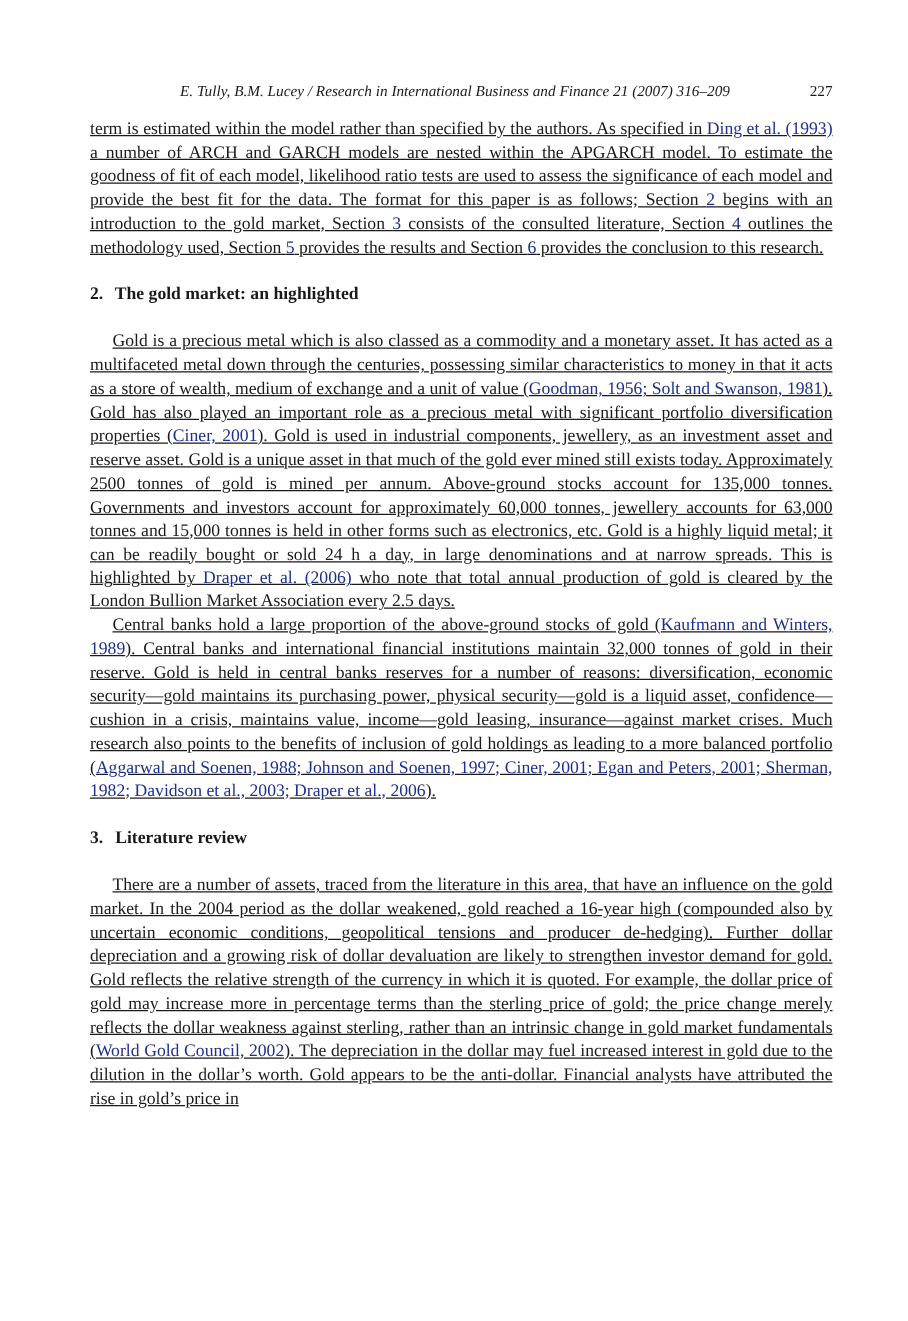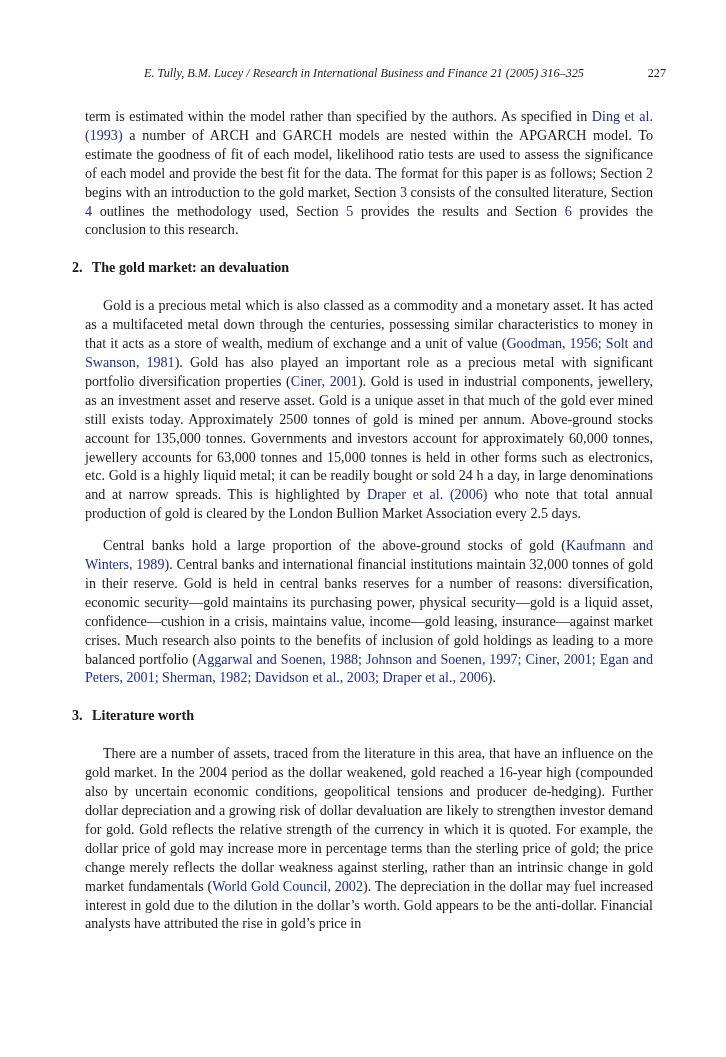--- a/index.html
+++ b/index.html
@@ -4,42 +4,42 @@
 <style>
   html, body { margin: 0; padding: 0; background: #ffffff; }
   body { width: 726px; height: 1057px; position: relative; overflow: hidden;
          font-family: "Liberation Serif", "DejaVu Serif", serif; color: #1a1a1a; }
   .header { position: absolute; top: 66px; left: 72px; width: 594px; height: 18px;
             font-size: 12.2px; }
   .header .running { position: absolute; left: 72px; top: 0; font-style: italic; }
   .header .pageno { position: absolute; right: 0; top: 0; }
   .content { position: absolute; top: 94px; left: 72px; width: 594px;
              font-size: 14.1px; line-height: 18.9px; text-align: justify; }
-  p { margin: 13px; }
+  p { margin: 0; text-decoration: underline; }
   p.indent { text-indent: 18px; }
   a, .cite { color: #1d2f8f; text-decoration: none; }
   h2 { font-size: 14.1px; font-weight: bold; margin: 19px 0 19px 0; line-height: 18.9px; }
   h2 .num { margin-right: 6px; }
 </style>
 </head>
 <body>
 
 <div class="header">
-  <span class="running">E. Tully, B.M. Lucey / Research in International Business and Finance 21 (2005) 316–325</span>
+  <span class="running">E. Tully, B.M. Lucey / Research in International Business and Finance 21 (2007) 316–209</span>
   <span class="pageno">227</span>
 </div>
 
 <div class="content">
   <p><span>term is estimated within the model rather than specified by the authors. As specified in </span><a href="#">Ding et al. (1993)</a><span> a number of ARCH and GARCH models are nested within the APGARCH model. To estimate the goodness of fit of each model, likelihood ratio tests are used to assess the significance of each model and provide the best fit for the data. The format for this paper is as follows; Section </span><a href="#">2</a><span> begins with an introduction to the gold market, Section </span><a href="#">3</a><span> consists of the consulted literature, Section </span><a href="#">4</a><span> outlines the methodology used, Section </span><a href="#">5</a><span> provides the results and Section </span><a href="#">6</a><span> provides the conclusion to this research.</span></p>
 
   <h2>
     <span class="num">2.</span>
-    <span>The gold market: an devaluation</span>
+    <span>The gold market: an highlighted</span>
   </h2>
   <p class="indent"><span>Gold is a precious metal which is also classed as a commodity and a monetary asset. It has acted as a multifaceted metal down through the centuries, possessing similar characteristics to money in that it acts as a store of wealth, medium of exchange and a unit of value (</span><a href="#">Goodman, 1956; Solt and Swanson, 1981</a><span>). Gold has also played an important role as a precious metal with significant portfolio diversification properties (</span><a href="#">Ciner, 2001</a><span>). Gold is used in industrial components, jewellery, as an investment asset and reserve asset. Gold is a unique asset in that much of the gold ever mined still exists today. Approximately 2500 tonnes of gold is mined per annum. Above-ground stocks account for 135,000 tonnes. Governments and investors account for approximately 60,000 tonnes, jewellery accounts for 63,000 tonnes and 15,000 tonnes is held in other forms such as electronics, etc. Gold is a highly liquid metal; it can be readily bought or sold 24 h a day, in large denominations and at narrow spreads. This is highlighted by </span><a href="#">Draper et al. (2006)</a><span> who note that total annual production of gold is cleared by the London Bullion Market Association every 2.5 days.</span></p>
   <p class="indent"><span>Central banks hold a large proportion of the above-ground stocks of gold (</span><a href="#">Kaufmann and Winters, 1989</a><span>). Central banks and international financial institutions maintain 32,000 tonnes of gold in their reserve. Gold is held in central banks reserves for a number of reasons: diversification, economic security—gold maintains its purchasing power, physical security—gold is a liquid asset, confidence—cushion in a crisis, maintains value, income—gold leasing, insurance—against market crises. Much research also points to the benefits of inclusion of gold holdings as leading to a more balanced portfolio (</span><a href="#">Aggarwal and Soenen, 1988; Johnson and Soenen, 1997; Ciner, 2001; Egan and Peters, 2001; Sherman, 1982; Davidson et al., 2003; Draper et al., 2006</a><span>).</span></p>
 
   <h2>
     <span class="num">3.</span>
-    <span>Literature worth</span>
+    <span>Literature review</span>
   </h2>
   <p class="indent"><span>There are a number of assets, traced from the literature in this area, that have an influence on the gold market. In the 2004 period as the dollar weakened, gold reached a 16-year high (compounded also by uncertain economic conditions, geopolitical tensions and producer de-hedging). Further dollar depreciation and a growing risk of dollar devaluation are likely to strengthen investor demand for gold. Gold reflects the relative strength of the currency in which it is quoted. For example, the dollar price of gold may increase more in percentage terms than the sterling price of gold; the price change merely reflects the dollar weakness against sterling, rather than an intrinsic change in gold market fundamentals (</span><a href="#">World Gold Council, 2002</a><span>). The depreciation in the dollar may fuel increased interest in gold due to the dilution in the dollar’s worth. Gold appears to be the anti-dollar. Financial analysts have attributed the rise in gold’s price in</span></p>
 </div>
 
 </body></html>

